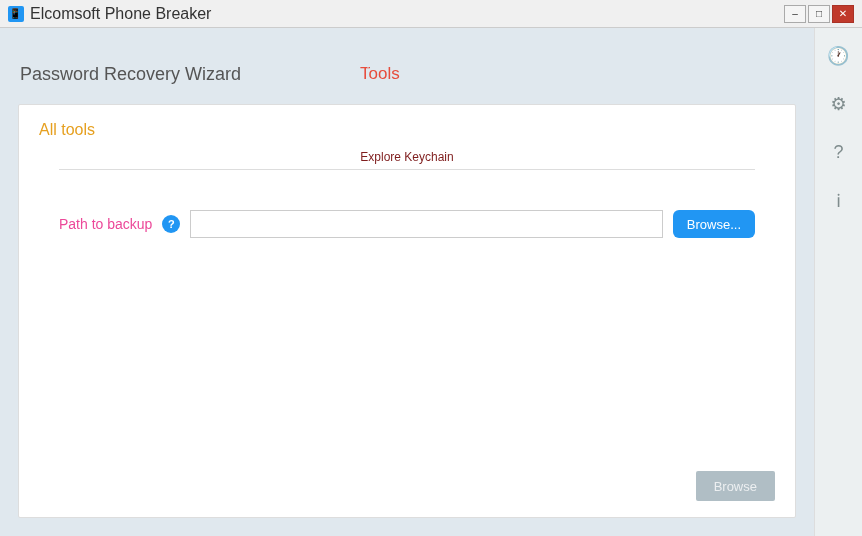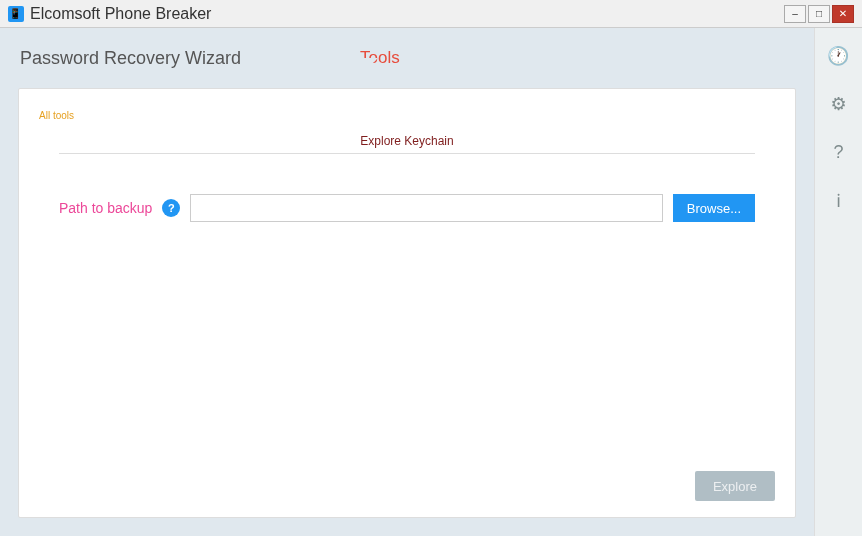--- a/index.html
+++ b/index.html
@@ -80,20 +80,21 @@
     }
 
     
     .app-header {
       height: 60px;
       background: #e0e8ee;
       display: flex;
       align-items: center;
       padding: 0 20px;
       position: relative;
+      margin-top: 16px;
     }
     .wizard-title {
       font-size: 18px;
       color: #555;
       font-weight: 400;
     }
     .tools-tab {
       position: absolute;
       left: 340px;
       top: 0;
@@ -125,21 +126,21 @@
       background: white;
       margin: 0 18px 18px 18px;
       border: 1px solid #ddd;
       border-radius: 2px;
       position: relative;
       padding: 16px 20px;
     }
 
     .all-tools-link {
       color: #e6a020;
-      font-size: 10px;
+      font-size: 16px;
       cursor: pointer;
       text-decoration: none;
     }
 
     .card-title {
       text-align: center;
       font-size: 12px;
       color: #7f1d1d;
       font-weight: 400;
       margin-bottom: 8px;
@@ -190,21 +191,21 @@
     }
 
     .browse-btn {
       height: 28px;
       padding: 0 14px;
       background: #2196F3;
       color: white;
       border: none;
       font-size: 13px;
       cursor: pointer;
-      border-radius: 0;
+      border-radius: 6px;
       white-space: nowrap;
     }
 
     
     .card-footer {
       position: absolute;
       bottom: 16px;
       right: 20px;
     }
 
@@ -283,21 +284,21 @@
       
       <div class="path-section">
         <span class="path-label">Path to backup</span>
         <div class="help-icon">?</div>
         <input class="path-input" type="text" placeholder="" style="">
         <button class="browse-btn">Browse...</button>
       </div>
 
       
       <div class="card-footer">
-        <button class="explore-btn">Explore</button>
+        <button class="explore-btn">Browse</button>
       </div>
     </div>
 
   </div>
 
   <div class="right-sidebar">
     <button class="sidebar-icon-btn">
       <span>🕐</span>
     </button>
     <button class="sidebar-icon-btn">

